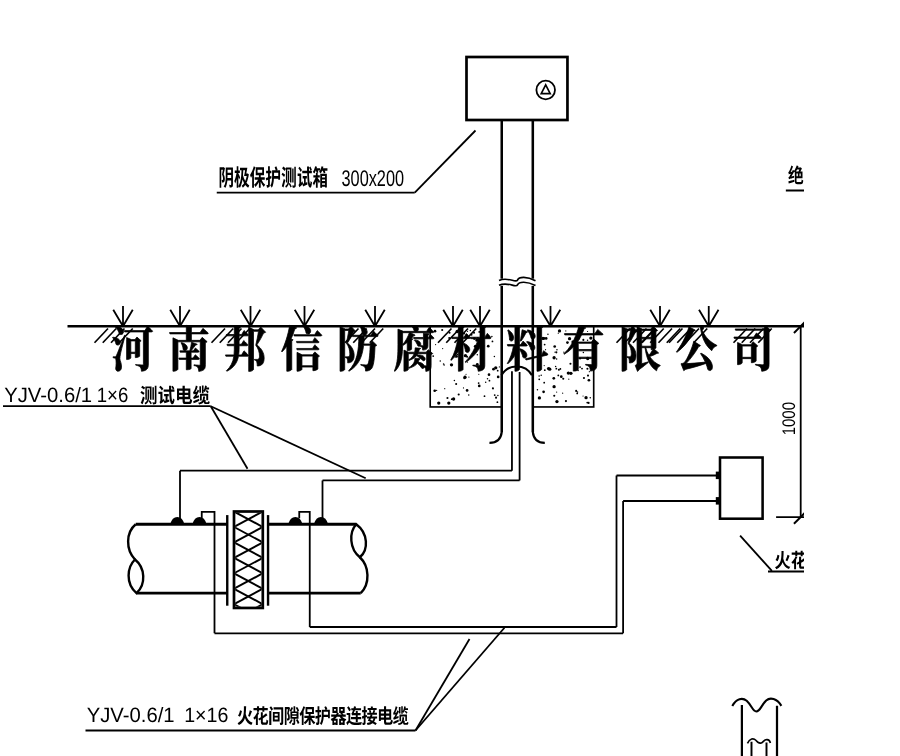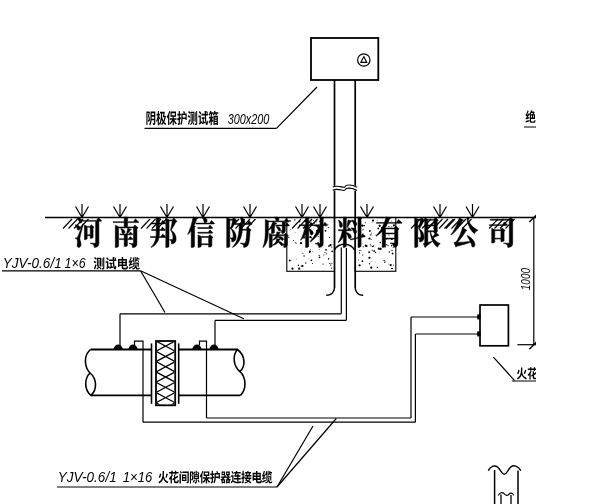--- a/index.html
+++ b/index.html
@@ -1,14 +1,14 @@
 <!DOCTYPE html>
 <html><head><meta charset="utf-8"><style>
 html,body{margin:0;padding:0;background:#fff;}
-#page{position:relative;width:536px;height:504px;overflow:hidden;font-style:italic;}
+#page{position:relative;width:536px;height:504px;overflow:hidden;}
 </style></head><body>
 <div id="page"><svg width="600" height="504" viewBox="0 0 600 504">
       <path d="M77.0 217.7 76.8 217.9C77.9 219.1 79.2 220.9 79.6 222.7C82.7 224.6 84.7 217.9 77.0 217.7ZM75.3 224.8 75.0 225.0C76.0 226.1 77.1 227.9 77.4 229.6C80.3 231.8 82.7 225.4 75.3 224.8ZM76.7 237.8C76.4 237.8 75.4 237.8 75.4 237.8V238.5C76.0 238.5 76.5 238.7 76.8 238.9C77.5 239.4 77.6 242.5 77.1 245.8C77.3 247.0 78.0 247.5 78.6 247.5C80.0 247.5 81.0 246.4 81.0 244.8C81.1 241.9 80.0 240.8 79.9 239.1C79.9 238.2 80.1 237.1 80.3 236.1C80.6 234.4 82.4 227.4 83.5 223.7L83.0 223.5C78.1 236.0 78.1 236.0 77.5 237.2C77.2 237.8 77.1 237.8 76.7 237.8ZM82.9 220.4 83.1 221.3H95.6V242.6C95.6 243.0 95.4 243.3 95.0 243.3C94.2 243.3 90.4 243.0 90.4 243.0V243.4C92.2 243.8 92.9 244.2 93.5 244.8C94.0 245.3 94.3 246.3 94.3 247.5C98.3 247.2 98.9 245.3 98.9 242.7V221.3H101.0C101.4 221.3 101.7 221.1 101.8 220.8C100.5 219.4 98.4 217.4 98.4 217.4L96.6 220.4ZM87.2 227.3H90.2V234.8H87.2ZM84.4 226.4V239.7H84.9C86.3 239.7 87.2 238.9 87.2 238.7V235.7H90.2V238.4H90.7C91.6 238.4 93.1 237.7 93.1 237.5V227.8C93.6 227.7 94.0 227.4 94.1 227.2L91.3 224.7L90.0 226.4H87.6L84.4 225.0Z M121.0 228.4 120.7 228.6C121.4 229.7 122.1 231.5 122.1 233.1C124.5 235.5 127.4 230.0 121.0 228.4ZM128.6 217.4 124.2 216.9V221.7H113.0L113.3 222.6H124.2V226.9H118.9L115.3 225.2V247.5H115.8C117.2 247.5 118.6 246.6 118.6 246.2V227.9H133.5V242.8C133.5 243.2 133.4 243.5 132.9 243.5C132.2 243.5 129.3 243.2 129.3 243.2V243.7C130.7 243.9 131.4 244.4 131.8 245.0C132.3 245.5 132.4 246.4 132.5 247.6C136.4 247.2 136.9 245.7 136.9 243.2V228.5C137.5 228.3 137.9 228.1 138.1 227.8L134.8 224.9L133.3 226.9H127.6V222.6H138.1C138.5 222.6 138.8 222.5 138.9 222.1C137.5 220.8 135.3 218.9 135.3 218.9L133.4 221.7H127.6V218.3C128.3 218.1 128.5 217.8 128.6 217.4ZM130.3 232.0 128.9 233.9H127.3C128.4 232.7 129.6 231.1 130.4 230.0C131.0 230.1 131.4 229.8 131.5 229.5L127.7 228.2C127.5 229.9 127.0 232.2 126.5 233.9H119.9L120.1 234.8H124.2V238.7H119.2L119.5 239.6H124.2V246.5H124.8C126.5 246.5 127.4 245.9 127.4 245.7V239.6H132.3C132.6 239.6 132.9 239.5 133.0 239.1C131.9 238.0 130.2 236.5 130.2 236.5L128.7 238.7H127.4V234.8H132.1C132.5 234.8 132.7 234.6 132.8 234.3C131.8 233.3 130.3 232.0 130.3 232.0Z M156.2 217.3V223.0H150.9L151.1 223.9H156.2V229.5H151.3L151.6 230.5H156.2V232.9C156.2 234.2 156.1 235.4 156.0 236.6H150.3L150.6 237.5H155.9C155.3 241.4 153.8 244.6 150.9 247.2L151.2 247.5C155.8 245.3 158.1 242.0 159.0 237.5H165.0C165.4 237.5 165.7 237.4 165.8 237.0C164.6 235.7 162.7 233.9 162.7 233.9L161.0 236.6H159.1C159.3 235.4 159.4 234.2 159.4 232.9V230.5H164.6C165.0 230.5 165.3 230.3 165.3 229.9C164.3 228.7 162.5 227.0 162.5 227.0L160.9 229.5H159.4V223.9H164.9C165.3 223.9 165.6 223.7 165.7 223.3C164.6 222.1 162.7 220.3 162.7 220.3L161.1 223.0H159.4V218.7C160.1 218.6 160.3 218.3 160.4 217.8ZM165.8 219.9V247.6H166.4C168.0 247.6 169.0 246.6 169.0 246.4V220.9H172.3C171.9 223.7 171.1 227.8 170.5 230.1C172.3 232.4 173.0 235.1 173.0 237.4C173.0 238.5 172.7 239.1 172.3 239.4C172.0 239.5 171.9 239.6 171.6 239.6C171.2 239.6 170.2 239.6 169.6 239.6V240.0C170.3 240.1 170.8 240.5 171.0 240.9C171.3 241.3 171.5 242.9 171.5 244.0C174.9 244.0 176.1 241.9 176.1 238.6C176.1 235.8 174.7 232.3 171.2 230.0C172.8 227.8 174.8 224.1 175.8 221.9C176.5 221.9 176.9 221.8 177.1 221.5L173.8 218.0L172.1 219.9H169.4L165.8 218.0Z M202.0 216.8 201.7 217.0C202.8 218.2 203.9 220.3 204.1 222.2C207.1 224.7 209.9 217.7 202.0 216.8ZM209.9 229.8 208.3 232.3H197.8L198.0 233.2H212.0C212.4 233.2 212.7 233.1 212.8 232.7C211.7 231.5 209.9 229.8 209.9 229.8ZM209.9 225.1 208.4 227.6H197.6L197.9 228.5H212.0C212.4 228.5 212.7 228.4 212.8 228.0C211.7 226.9 209.9 225.1 209.9 225.1ZM211.5 220.4 209.7 223.1H195.9L196.1 224.0H213.8C214.2 224.0 214.5 223.9 214.6 223.5C213.4 222.2 211.5 220.4 211.5 220.4ZM195.4 226.5 194.0 226.0C195.0 223.9 195.9 221.6 196.6 219.2C197.3 219.2 197.7 218.9 197.8 218.5L193.1 216.9C192.1 223.3 189.8 230.0 187.7 234.3L188.0 234.6C189.2 233.5 190.2 232.2 191.2 230.8V247.5H191.9C193.1 247.5 194.4 246.7 194.5 246.4V227.2C195.0 227.0 195.3 226.9 195.4 226.5ZM201.3 246.3V244.7H208.6V247.1H209.2C210.3 247.1 211.9 246.3 211.9 246.0V238.1C212.5 237.9 212.9 237.6 213.0 237.4L209.9 234.6L208.3 236.5H201.4L198.0 234.9V247.5H198.5C199.8 247.5 201.3 246.6 201.3 246.3ZM208.6 237.4V243.8H201.3V237.4Z M249.0 220.7 247.3 223.5H243.4C245.4 223.0 246.1 218.6 240.0 217.1L239.8 217.3C240.8 218.7 241.5 220.8 241.4 222.7C241.8 223.2 242.2 223.4 242.6 223.5H234.8L235.0 224.4H239.2C239.2 233.3 238.2 241.3 232.4 247.2L232.6 247.5C239.3 243.7 241.6 237.5 242.4 230.2H246.8C246.5 237.6 246.0 242.0 245.1 242.9C244.8 243.2 244.6 243.3 244.1 243.3C243.5 243.3 241.7 243.1 240.5 243.0V243.4C241.7 243.7 242.7 244.2 243.2 244.8C243.6 245.3 243.7 246.2 243.7 247.4C245.3 247.4 246.5 246.9 247.5 246.0C249.0 244.4 249.7 240.0 250.0 230.8C250.6 230.7 251.0 230.5 251.2 230.2L248.2 227.3L246.5 229.3H242.5C242.7 227.7 242.8 226.1 242.8 224.4H251.4C251.7 224.4 252.1 224.3 252.1 223.9C251.0 222.6 249.0 220.7 249.0 220.7ZM226.7 217.8V247.5H227.3C228.9 247.5 229.8 246.6 229.8 246.4V220.3H232.5C232.1 222.9 231.4 226.7 230.9 228.8C232.6 231.0 233.2 233.5 233.2 235.8C233.2 236.8 233.0 237.4 232.6 237.7C232.4 237.8 232.2 237.9 232.0 237.9C231.6 237.9 230.7 237.9 230.1 237.9V238.3C230.8 238.4 231.2 238.7 231.4 239.1C231.7 239.5 231.8 240.9 231.8 241.9C235.0 241.8 236.1 240.0 236.1 236.8C236.1 234.1 234.8 231.0 231.6 228.7C233.1 226.7 234.8 223.2 235.8 221.2C236.5 221.2 236.8 221.1 237.0 220.8L234.0 217.5L232.3 219.3H230.2Z M272.2 246.4V235.8H276.1C275.5 237.2 274.5 238.6 272.4 239.9L272.7 240.3C275.3 239.4 276.8 238.3 277.8 237.1C279.2 238.0 281.1 239.4 282.0 240.5C284.3 241.0 284.5 236.3 278.2 236.6C278.4 236.3 278.5 236.1 278.7 235.8H284.4V243.4C284.4 243.7 284.3 243.9 283.9 243.9L282.8 243.8C282.5 242.8 281.3 241.7 278.7 241.4C279.0 240.9 279.2 240.4 279.3 239.9C279.9 239.8 280.1 239.5 280.1 239.1L276.6 238.8C276.5 240.6 276.2 243.0 272.4 245.1L272.7 245.5C275.8 244.6 277.4 243.3 278.3 242.2C279.4 243.1 280.6 244.5 281.2 245.5C282.1 245.9 282.8 245.4 282.9 244.6C283.1 244.8 283.3 245.0 283.5 245.3C283.7 245.8 283.8 246.5 283.9 247.6C287.0 247.2 287.4 245.9 287.4 243.7V236.3C288.0 236.2 288.4 236.0 288.5 235.7L285.5 233.1L284.1 234.8H279.1C279.3 234.2 279.4 233.5 279.5 233.0C280.1 232.9 280.3 232.6 280.4 232.2L276.8 231.9C276.8 232.8 276.7 233.8 276.4 234.8H272.4L269.3 233.4V247.5H269.7C270.9 247.5 272.2 246.7 272.2 246.4ZM287.0 223.0 285.7 225.0H285.3V223.3C285.9 223.2 286.2 223.0 286.2 222.5L282.3 222.1V225.0H275.7L275.9 225.9H282.3V230.0C282.3 230.4 282.2 230.5 281.9 230.5L280.2 230.4C281.0 229.4 280.5 226.9 276.5 226.6L276.2 226.9C277.1 227.7 278.1 229.2 278.5 230.5C278.9 230.9 279.4 230.9 279.7 230.8C280.7 230.9 281.1 231.3 281.4 231.6C281.6 232.0 281.7 232.6 281.8 233.4C284.9 233.2 285.3 232.2 285.3 229.9V225.9H288.6C289.0 225.9 289.3 225.8 289.4 225.4C288.5 224.4 287.0 223.0 287.0 223.0ZM286.1 218.2 284.4 220.9H278.0C279.6 220.1 279.7 216.7 274.6 217.1L274.4 217.3C275.1 218.1 275.9 219.5 276.2 220.7L276.5 220.9H268.9L265.3 219.4V229.8C265.3 235.7 265.2 242.2 262.9 247.3L263.3 247.6C268.2 242.7 268.3 235.4 268.4 229.8V221.8H272.9C272.1 224.3 270.3 227.7 268.4 229.8L268.7 230.2C269.6 229.7 270.6 229.0 271.5 228.3V233.7H272.1C273.2 233.7 274.3 233.1 274.4 232.8V226.6C274.9 226.5 275.2 226.3 275.3 226.0L274.4 225.6C274.9 225.0 275.3 224.4 275.7 223.9C276.4 224.0 276.6 223.8 276.7 223.4L273.6 221.8H288.5C288.8 221.8 289.1 221.7 289.2 221.3C288.1 220.1 286.1 218.2 286.1 218.2Z M320.0 217.0V224.8H313.6L313.8 225.8H318.9C317.2 231.3 314.1 237.4 310.1 241.3L310.4 241.7C314.3 239.1 317.6 235.7 320.0 231.7V243.0C320.0 243.4 319.8 243.6 319.3 243.6C318.6 243.6 315.2 243.4 315.2 243.4V243.8C316.8 244.1 317.5 244.5 318.0 245.0C318.5 245.5 318.7 246.4 318.8 247.5C322.6 247.1 323.2 245.7 323.2 243.1V225.8H326.6C327.0 225.8 327.3 225.6 327.4 225.2C326.5 224.0 324.9 222.2 324.9 222.2L323.5 224.8H323.2V218.4C323.9 218.3 324.1 217.9 324.2 217.5ZM305.6 217.0V224.8H301.1L301.3 225.7H305.2C304.4 230.9 302.9 236.2 300.5 239.9L300.8 240.3C302.7 238.5 304.3 236.5 305.6 234.2V247.5H306.2C307.4 247.5 308.7 246.7 308.7 246.4V229.2C309.5 230.7 310.2 232.6 310.3 234.3C312.9 236.9 315.8 231.0 308.7 228.6V225.7H312.9C313.3 225.7 313.5 225.6 313.6 225.2C312.6 224.0 310.9 222.3 310.9 222.3L309.4 224.8H308.7L308.7 218.5C309.5 218.3 309.7 218.0 309.8 217.5Z M348.1 219.8C347.7 222.4 347.2 225.4 346.9 227.3L347.3 227.5C348.5 226.0 349.7 223.8 350.7 221.8C351.3 221.8 351.7 221.5 351.8 221.1ZM338.8 219.9 338.5 220.1C339.1 221.9 339.7 224.5 339.7 226.7C342.0 229.4 344.9 223.8 338.8 219.9ZM351.2 227.7 351.0 227.9C352.3 229.2 353.6 231.3 354.0 233.2C356.8 235.3 359.0 228.6 351.2 227.7ZM351.8 219.9 351.5 220.1C352.6 221.5 353.8 223.6 354.1 225.5C356.9 227.8 359.3 221.4 351.8 219.9ZM350.3 239.2 350.7 240.0 358.0 238.3V247.5H358.6C359.8 247.5 361.1 246.6 361.1 246.2V237.6L364.7 236.8C365.0 236.7 365.3 236.4 365.3 236.1C364.2 235.1 362.4 233.8 362.4 233.8L361.2 236.6L361.1 236.6V218.4C361.9 218.3 362.1 218.0 362.2 217.5L358.0 217.0V237.4ZM343.3 217.0V229.7H338.2L338.5 230.7H342.3C341.6 234.8 340.2 239.1 338.2 242.3L338.5 242.6C340.4 241.0 342.0 239.1 343.3 236.9V247.5H343.9C345.0 247.5 346.3 246.6 346.3 246.3V232.9C347.3 234.3 348.3 236.4 348.6 238.2C351.3 240.6 353.8 234.2 346.3 232.4V230.7H350.8C351.2 230.7 351.5 230.5 351.6 230.1C350.5 229.0 348.7 227.4 348.7 227.4L347.2 229.7H346.3V218.4C347.0 218.3 347.2 218.0 347.3 217.5Z M386.0 216.9C385.6 218.7 385.1 220.5 384.4 222.4H376.3L376.5 223.3H384.0C382.2 227.9 379.5 232.6 375.9 235.8L376.1 236.2C378.4 234.9 380.4 233.3 382.2 231.4V247.4H382.8C384.5 247.4 385.5 246.5 385.5 246.3V239.0H394.6V242.5C394.6 242.9 394.5 243.1 394.0 243.1C393.4 243.1 390.4 242.9 390.4 242.9V243.4C391.8 243.6 392.4 244.1 392.9 244.7C393.3 245.2 393.5 246.2 393.6 247.4C397.4 247.0 397.9 245.5 397.9 242.9V229.6C398.6 229.5 399.0 229.2 399.2 228.9L395.8 225.9L394.3 228.0H385.9L385.2 227.7C386.1 226.3 387.0 224.8 387.7 223.3H401.3C401.7 223.3 402.0 223.2 402.1 222.8C400.7 221.5 398.5 219.6 398.5 219.6L396.6 222.4H388.1C388.6 221.3 389.1 220.2 389.4 219.1C390.2 219.1 390.4 218.9 390.5 218.5ZM385.5 233.9H394.6V238.1H385.5ZM385.5 233.0V228.9H394.6V233.0Z M414.7 217.8V247.5H415.3C416.8 247.5 417.8 246.6 417.8 246.4V220.3H420.3C419.9 222.9 419.2 226.7 418.7 228.8C420.3 231.0 420.9 233.5 420.9 235.7C420.9 236.8 420.7 237.3 420.3 237.6C420.1 237.7 420.0 237.8 419.7 237.8C419.3 237.8 418.4 237.8 417.9 237.8V238.2C418.6 238.3 419.0 238.6 419.2 239.0C419.5 239.5 419.6 240.9 419.6 242.0C422.9 241.9 424.0 240.0 424.0 236.8C424.0 234.1 422.6 230.9 419.4 228.8C420.9 226.7 422.7 223.3 423.7 221.3C424.1 221.3 424.5 221.2 424.7 221.1V241.8C424.7 242.7 424.5 243.0 423.5 243.6L425.0 247.6C425.4 247.4 425.8 247.0 426.1 246.4C428.8 244.5 431.0 242.6 432.2 241.6L432.2 241.2L427.8 242.5V231.8H430.0C431.1 239.4 433.3 244.3 437.7 247.2C438.0 245.4 439.0 244.3 440.1 243.9L440.2 243.6C437.4 242.5 435.0 240.5 433.1 237.7C435.1 237.1 437.1 236.1 438.1 235.5C438.6 235.7 438.9 235.6 439.1 235.3L436.1 232.7C436.8 232.5 437.3 232.1 437.3 232.0V220.9C437.9 220.7 438.3 220.5 438.4 220.3L435.4 217.5L433.8 219.4H428.2L424.7 217.7V220.6L421.8 217.4L420.1 219.3H418.1ZM427.8 221.3V220.3H434.1V224.9H427.8ZM427.8 225.9H434.1V230.8H427.8ZM432.6 236.9C431.7 235.4 431.0 233.6 430.5 231.8H434.1V233.1H434.7C434.8 233.1 435.1 233.0 435.3 233.0C434.7 234.1 433.6 235.7 432.6 236.9Z M463.6 220.1 459.3 217.9C457.4 224.4 453.9 230.8 450.9 234.6L451.2 234.9C455.7 231.8 459.5 227.1 462.5 220.6C463.1 220.7 463.5 220.5 463.6 220.1ZM467.3 235.4 467.0 235.7C468.1 237.3 469.3 239.3 470.2 241.4C465.4 241.9 460.6 242.3 457.4 242.4C460.5 239.2 464.1 234.3 465.9 230.9C466.5 231.0 466.9 230.7 467.0 230.4L462.5 227.5C461.5 231.9 458.2 239.4 456.2 241.7C455.8 242.2 454.0 242.5 454.0 242.5L455.9 247.2C456.2 247.0 456.5 246.8 456.7 246.3C462.5 245.0 467.2 243.5 470.6 242.3C471.2 243.7 471.6 245.1 471.9 246.4C475.4 249.6 478.0 240.6 467.3 235.4ZM469.3 218.5 467.1 217.5 466.8 217.7C468.0 225.7 470.4 230.5 474.5 233.8C475.1 232.2 476.3 230.9 477.8 230.6L477.9 230.2C473.5 228.1 470.0 224.6 468.2 220.3C468.7 219.6 469.1 219.0 469.3 218.5Z M489.3 224.7 489.5 225.6H506.9C507.3 225.6 507.6 225.4 507.7 225.1C506.4 223.8 504.3 222.0 504.3 222.0L502.5 224.7ZM490.1 219.3 490.4 220.2H509.3V242.4C509.3 242.9 509.1 243.2 508.6 243.2C507.8 243.2 503.6 242.9 503.6 242.9V243.3C505.4 243.7 506.2 244.1 506.9 244.8C507.5 245.3 507.7 246.3 507.8 247.5C512.1 247.1 512.7 245.5 512.7 242.8V220.9C513.2 220.7 513.6 220.5 513.8 220.2L510.6 217.2L509.0 219.3ZM500.9 230.7V238.2H494.8V230.7ZM491.7 229.8V243.1H492.2C493.5 243.1 494.8 242.3 494.8 241.9V239.1H500.9V241.8H501.4C502.5 241.8 504.1 241.0 504.1 240.7V231.3C504.7 231.2 505.0 230.9 505.2 230.6L502.1 227.9L500.6 229.8H495.0L491.7 228.3Z" fill="#000" stroke="#000" stroke-width="0.5"></path>
       <line x1="45" y1="217.5" x2="545" y2="217.5" stroke="#000" stroke-width="1.6" stroke-linecap="butt"></line>
       <path d="M82 217.5 L82 204.0 M82 217.5 L75.5 206.5 M82 217.5 L88.5 206.5" stroke="#000" stroke-width="1.2" fill="none"></path>
       <path d="M120 217.5 L120 204.0 M120 217.5 L113.5 206.5 M120 217.5 L126.5 206.5" stroke="#000" stroke-width="1.2" fill="none"></path>
       <path d="M167 217.5 L167 204.0 M167 217.5 L160.5 206.5 M167 217.5 L173.5 206.5" stroke="#000" stroke-width="1.2" fill="none"></path>
       <path d="M203 217.5 L203 204.0 M203 217.5 L196.5 206.5 M203 217.5 L209.5 206.5" stroke="#000" stroke-width="1.2" fill="none"></path>
       <path d="M250 217.5 L250 204.0 M250 217.5 L243.5 206.5 M250 217.5 L256.5 206.5" stroke="#000" stroke-width="1.2" fill="none"></path>
       <path d="M302 217.5 L302 204.0 M302 217.5 L295.5 206.5 M302 217.5 L308.5 206.5" stroke="#000" stroke-width="1.2" fill="none"></path>

